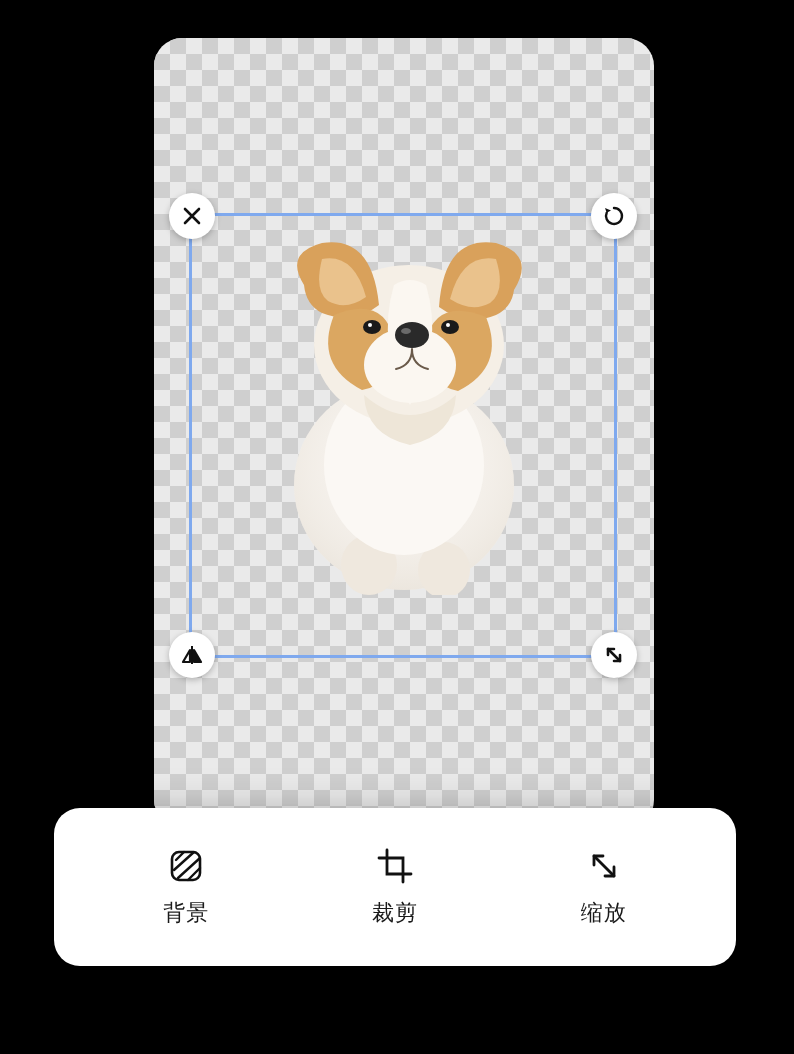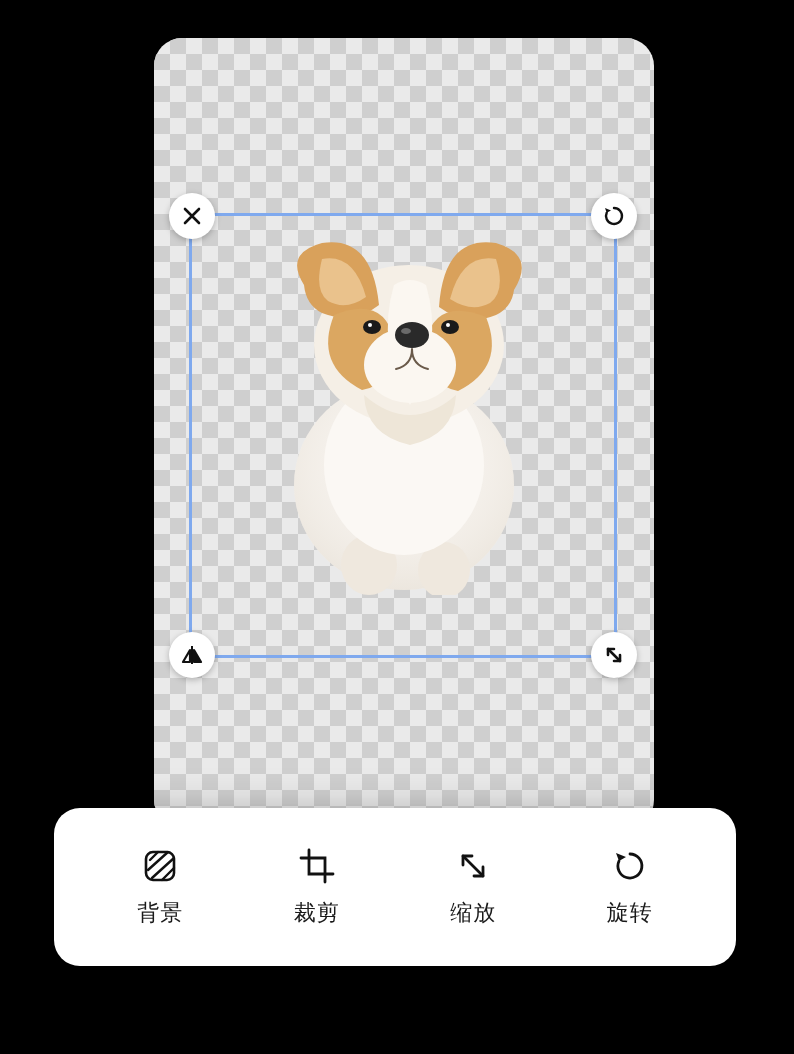--- a/index.html
+++ b/index.html
@@ -200,23 +200,14 @@
     <div class="icon">
       <svg viewBox="0 0 36 36">
         <path d="M8 8 L28 28" stroke="#111" stroke-width="2.8" stroke-linecap="round"></path>
         <path d="M8 17 L8 8 L17 8" fill="none" stroke="#111" stroke-width="2.8" stroke-linecap="round" stroke-linejoin="round"></path>
         <path d="M28 19 L28 28 L19 28" fill="none" stroke="#111" stroke-width="2.8" stroke-linecap="round" stroke-linejoin="round"></path>
       </svg>
     </div>
     <div class="label">缩放</div>
   </div>
 
-  <div class="tool">
-    <div class="icon">
-      <svg viewBox="0 0 36 36">
-        <path d="M18 6 a12 12 0 1 1 -11 7" fill="none" stroke="#111" stroke-width="2.8" stroke-linecap="round"></path>
-        <path d="M4 5 L7 13 L14 9 Z" fill="#111"></path>
-      </svg>
-    </div>
-    <div class="label">旋转</div>
-  </div>
 
 </div>
 
 </body></html>

